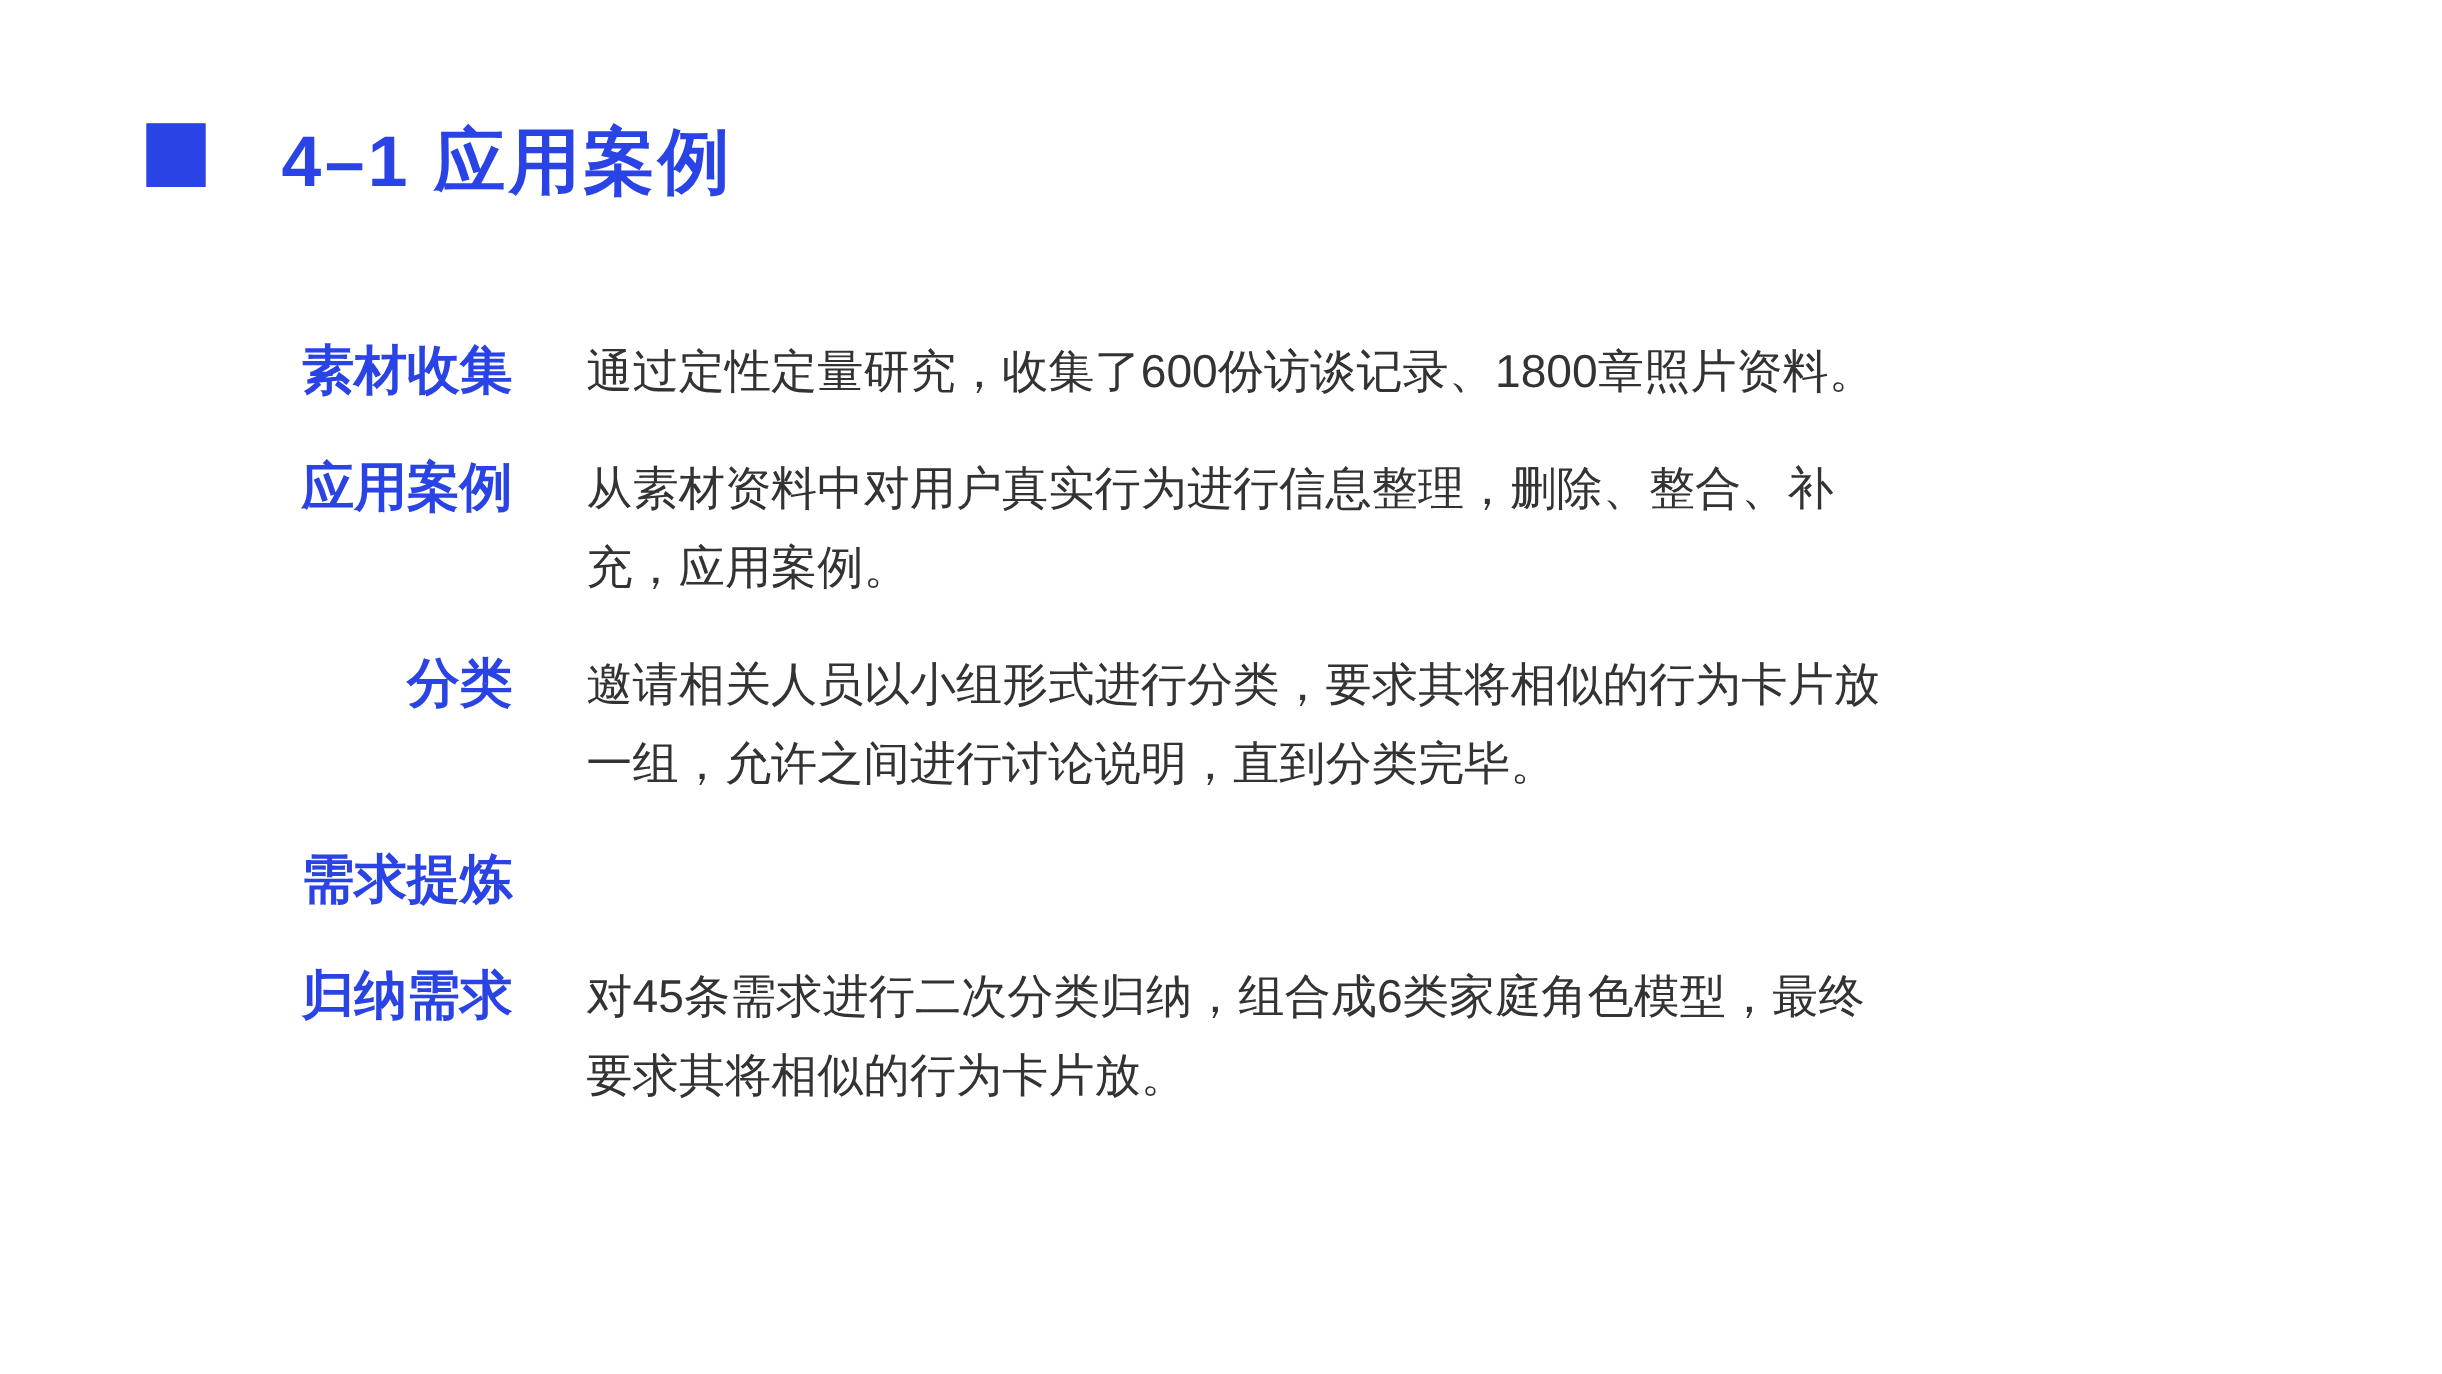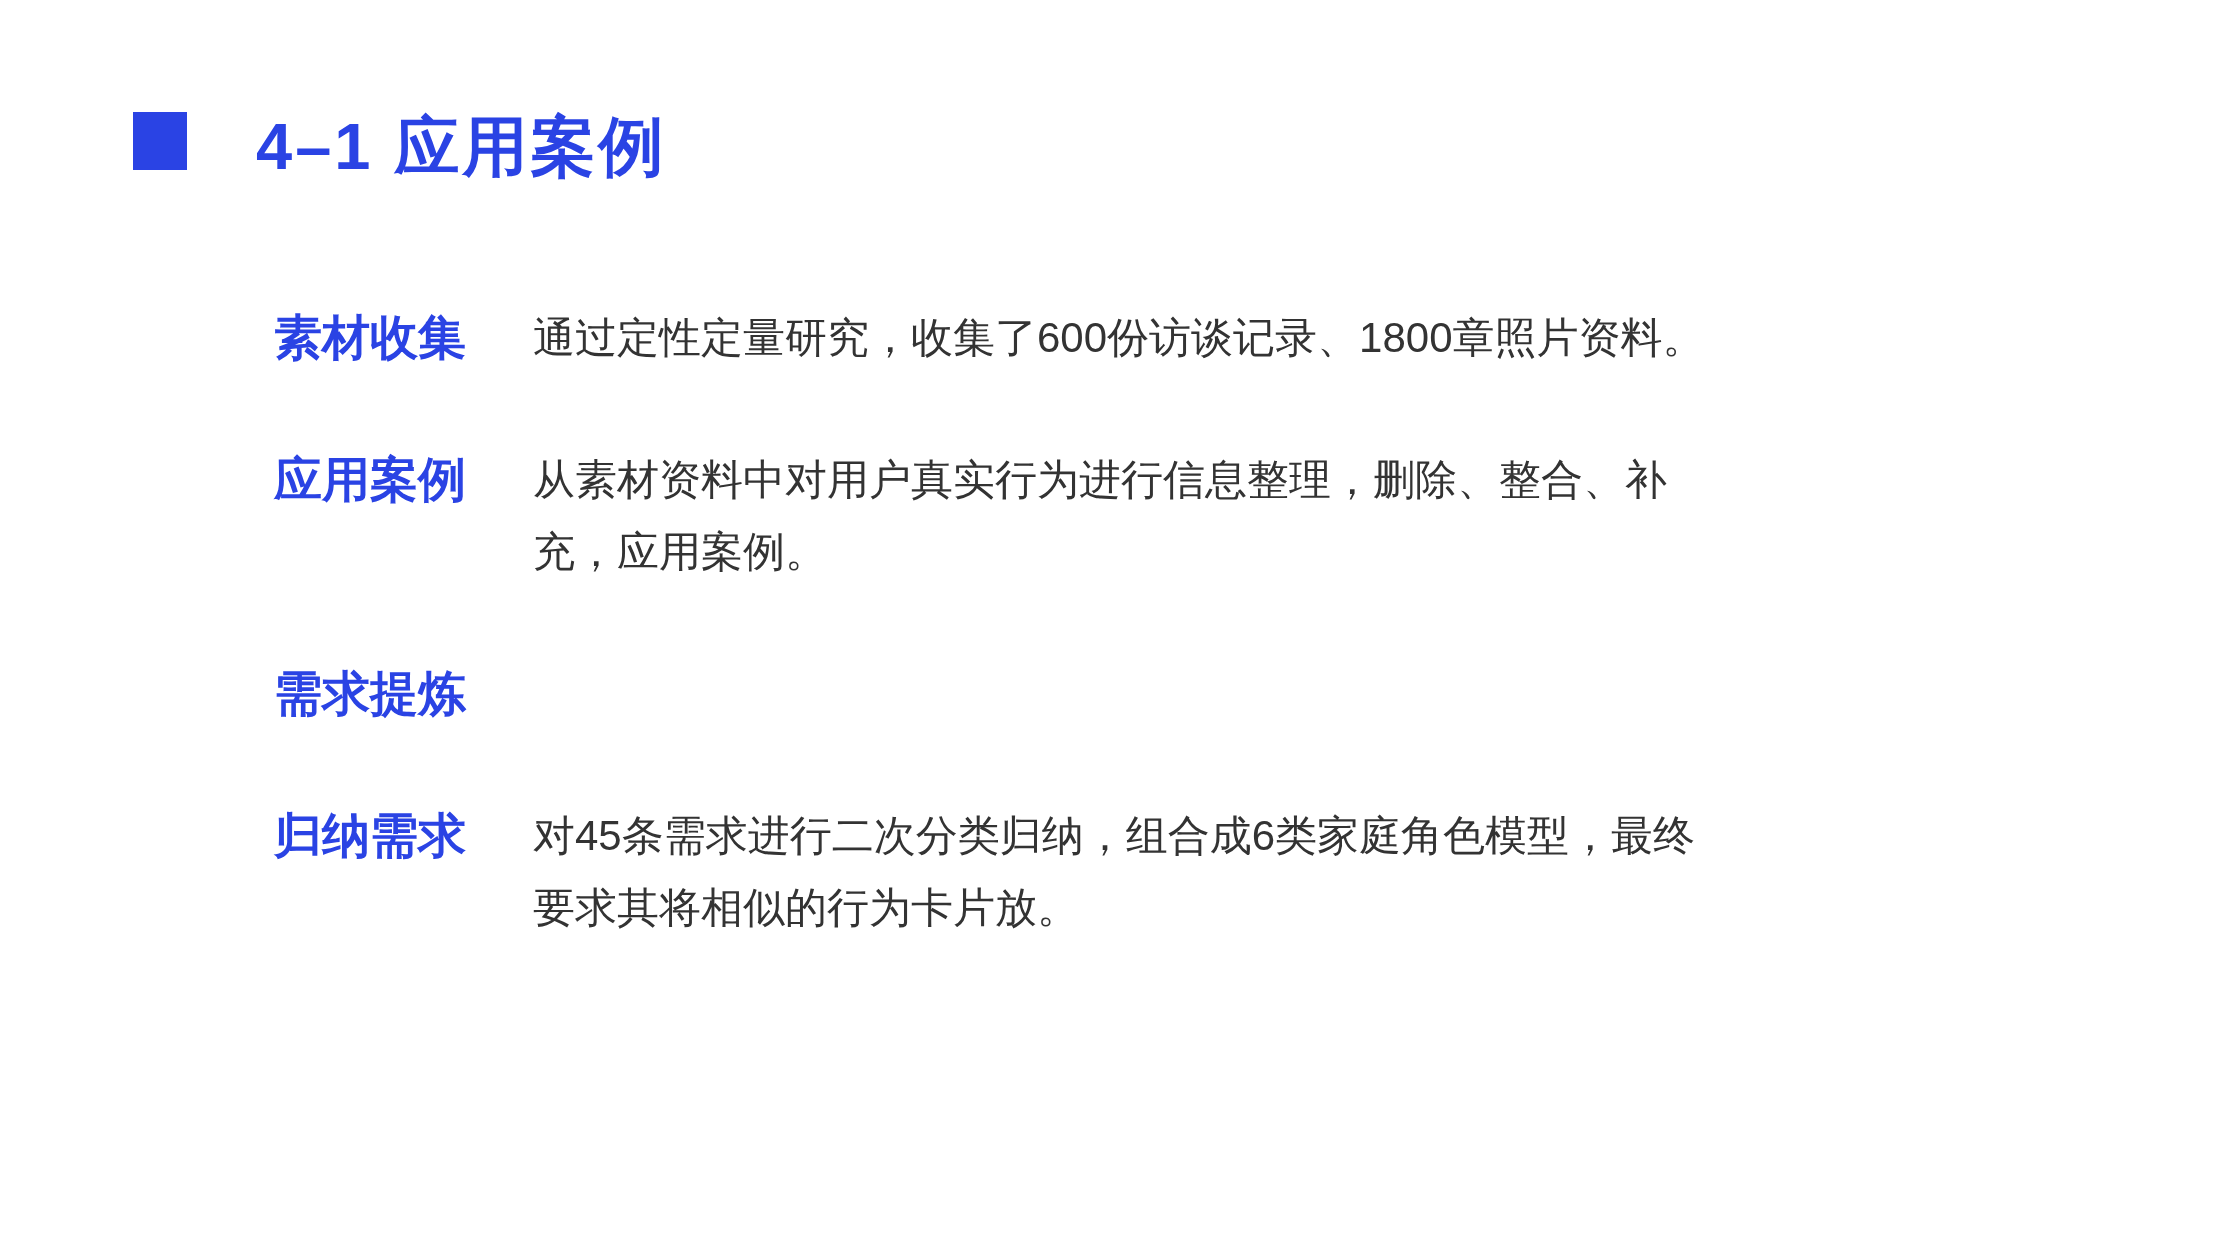--- a/index.html
+++ b/index.html
@@ -31,21 +31,21 @@
     letter-spacing: 3px;
     color: var(--accent, #2a43e4);
     white-space: nowrap;
   }
   .steps {
     position: absolute;
     left: 273px;
     top: 302px;
     display: flex;
     flex-direction: column;
-    gap: 70px;
+    gap: 34px;
   }
   .step {
     display: flex;
     align-items: flex-start;
   }
   .step-label {
     flex: 0 0 193px;
     width: 193px;
     text-align: right;
     font-size: 48px;
@@ -81,20 +81,27 @@
   </div>
 
   <div class="step">
     <div class="step-label">应用案例</div>
     <div class="step-desc">
           <div class="desc-line">从素材资料中对用户真实行为进行信息整理，删除、整合、补</div>
           <div class="desc-line">充，应用案例。</div>
         </div>
   </div>
 
+  <div class="step">
+    <div class="step-label">分类</div>
+    <div class="step-desc">
+          <div class="desc-line">邀请相关人员以小组形式进行分类，要求其将相似的行为卡片放</div>
+          <div class="desc-line">一组，允许之间进行讨论说明，直到分类完毕。</div>
+        </div>
+  </div>
 
   <div class="step">
     <div class="step-label">需求提炼</div>
   </div>
 
   <div class="step">
     <div class="step-label">归纳需求</div>
     <div class="step-desc">
           <div class="desc-line">对45条需求进行二次分类归纳，组合成6类家庭角色模型，最终</div>
           <div class="desc-line">要求其将相似的行为卡片放。</div>

